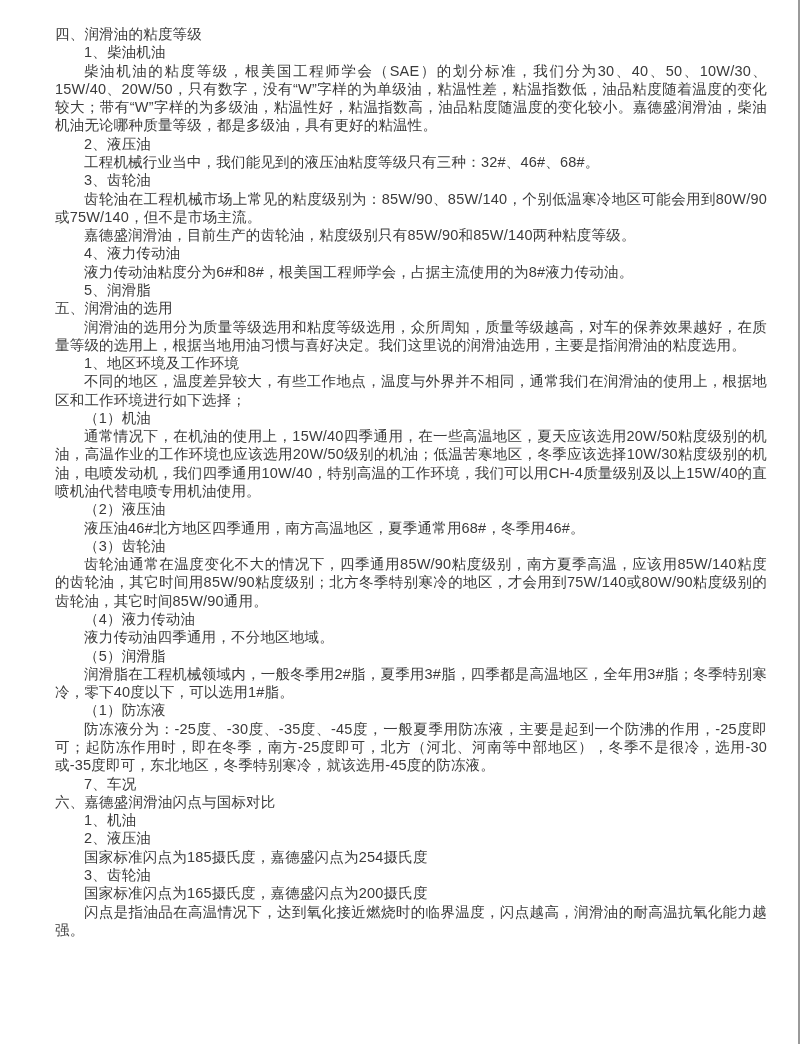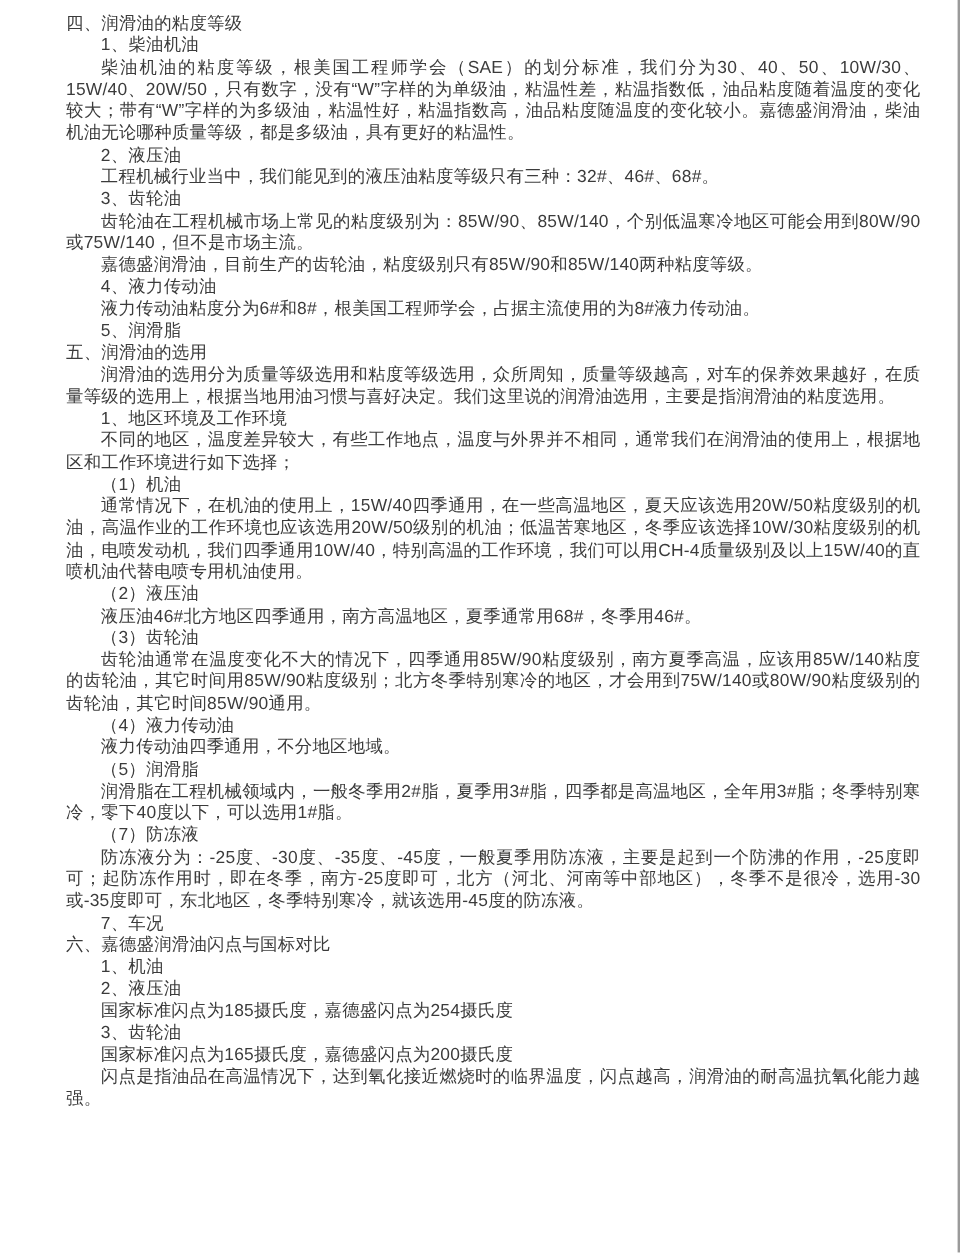--- a/index.html
+++ b/index.html
@@ -22,21 +22,21 @@
     position: absolute;
     top: 0;
     right: 0;
     width: 2px;
     height: 1044px;
     background: #9a9a9a;
   }
   .content {
     position: absolute;
     left: 55px;
-    top: 11px;
+    top: 25px;
     width: 712px;
     color: #3b3b3b;
     font-size: 14.5px;
     line-height: 18.28px;
     text-align: justify;
     letter-spacing: 0.2px;
   }
   .para {
     margin: 0;
     padding: 0;
@@ -77,21 +77,21 @@
     <p class="para indent">（1）机油</p>
     <p class="para indent">通常情况下，在机油的使用上，15W/40四季通用，在一些高温地区，夏天应该选用20W/50粘度级别的机油，高温作业的工作环境也应该选用20W/50级别的机油；低温苦寒地区，冬季应该选择10W/30粘度级别的机油，电喷发动机，我们四季通用10W/40，特别高温的工作环境，我们可以用CH-4质量级别及以上15W/40的直喷机油代替电喷专用机油使用。</p>
     <p class="para indent">（2）液压油</p>
     <p class="para indent">液压油46#北方地区四季通用，南方高温地区，夏季通常用68#，冬季用46#。</p>
     <p class="para indent">（3）齿轮油</p>
     <p class="para indent">齿轮油通常在温度变化不大的情况下，四季通用85W/90粘度级别，南方夏季高温，应该用85W/140粘度的齿轮油，其它时间用85W/90粘度级别；北方冬季特别寒冷的地区，才会用到75W/140或80W/90粘度级别的齿轮油，其它时间85W/90通用。</p>
     <p class="para indent">（4）液力传动油</p>
     <p class="para indent">液力传动油四季通用，不分地区地域。</p>
     <p class="para indent">（5）润滑脂</p>
     <p class="para indent">润滑脂在工程机械领域内，一般冬季用2#脂，夏季用3#脂，四季都是高温地区，全年用3#脂；冬季特别寒冷，零下40度以下，可以选用1#脂。</p>
-    <p class="para indent">（7）防冻液</p>
+    <p class="para indent">（1）防冻液</p>
     <p class="para indent">防冻液分为：-25度、-30度、-35度、-45度，一般夏季用防冻液，主要是起到一个防沸的作用，-25度即可；起防冻作用时，即在冬季，南方-25度即可，北方（河北、河南等中部地区），冬季不是很冷，选用-30或-35度即可，东北地区，冬季特别寒冷，就该选用-45度的防冻液。</p>
     <p class="para indent">7、车况</p>
     <p class="para section">六、嘉德盛润滑油闪点与国标对比</p>
     <p class="para indent">1、机油</p>
     <p class="para indent">2、液压油</p>
     <p class="para indent">国家标准闪点为185摄氏度，嘉德盛闪点为254摄氏度</p>
     <p class="para indent">3、齿轮油</p>
     <p class="para indent">国家标准闪点为165摄氏度，嘉德盛闪点为200摄氏度</p>
     <p class="para indent">闪点是指油品在高温情况下，达到氧化接近燃烧时的临界温度，闪点越高，润滑油的耐高温抗氧化能力越强。</p>
   </div>

